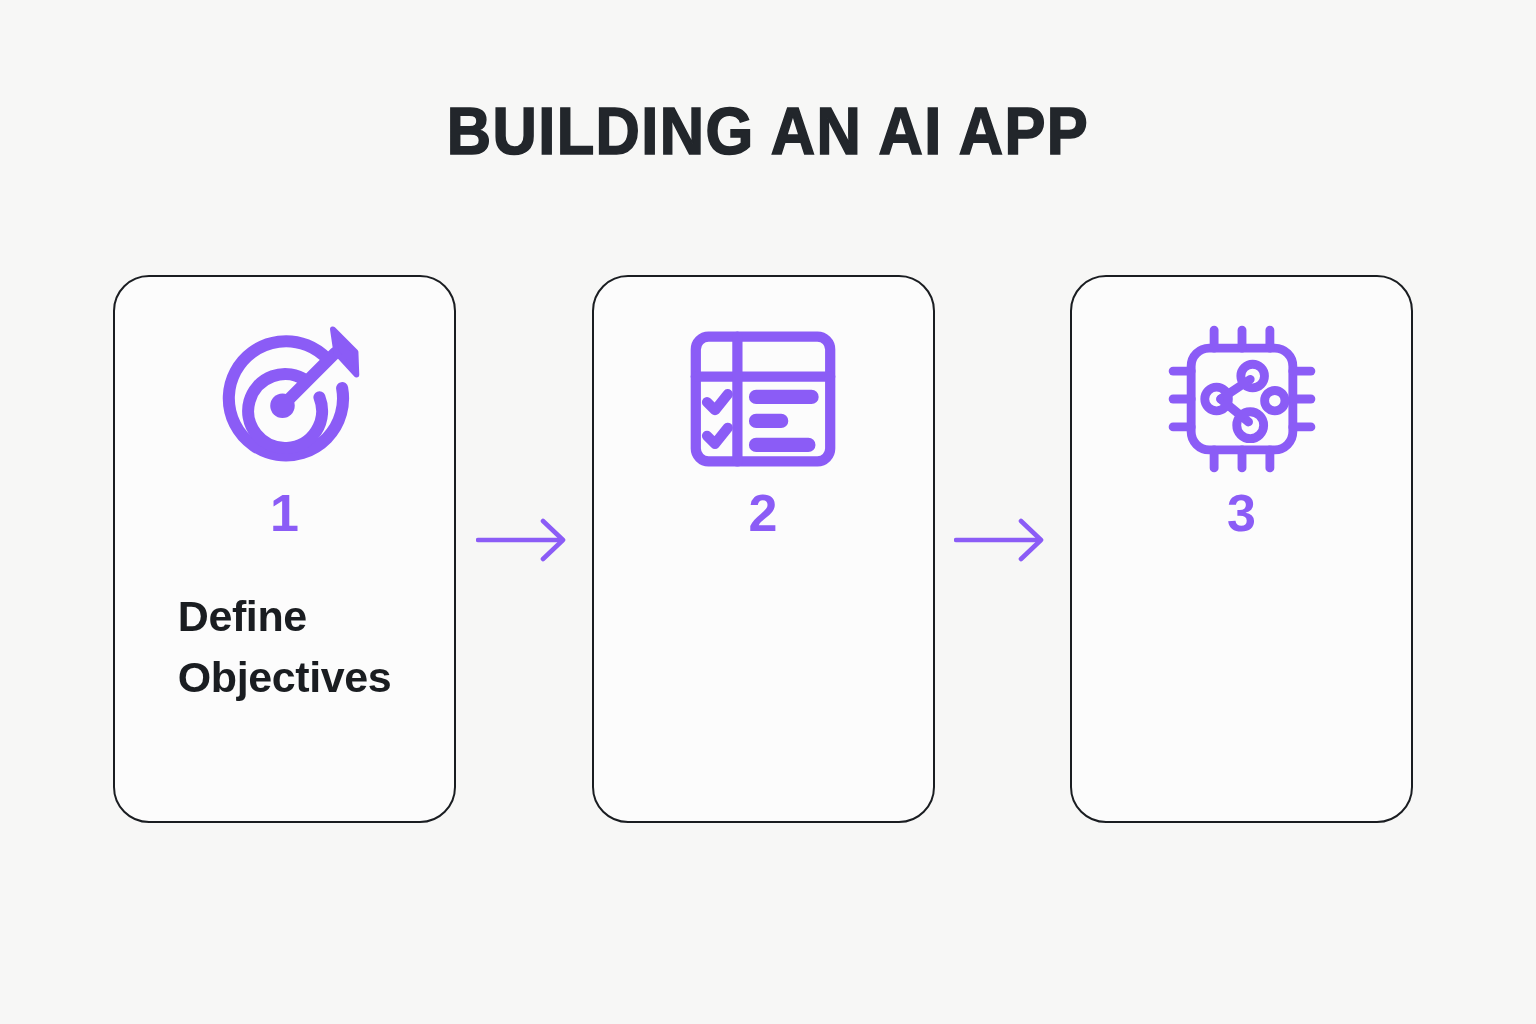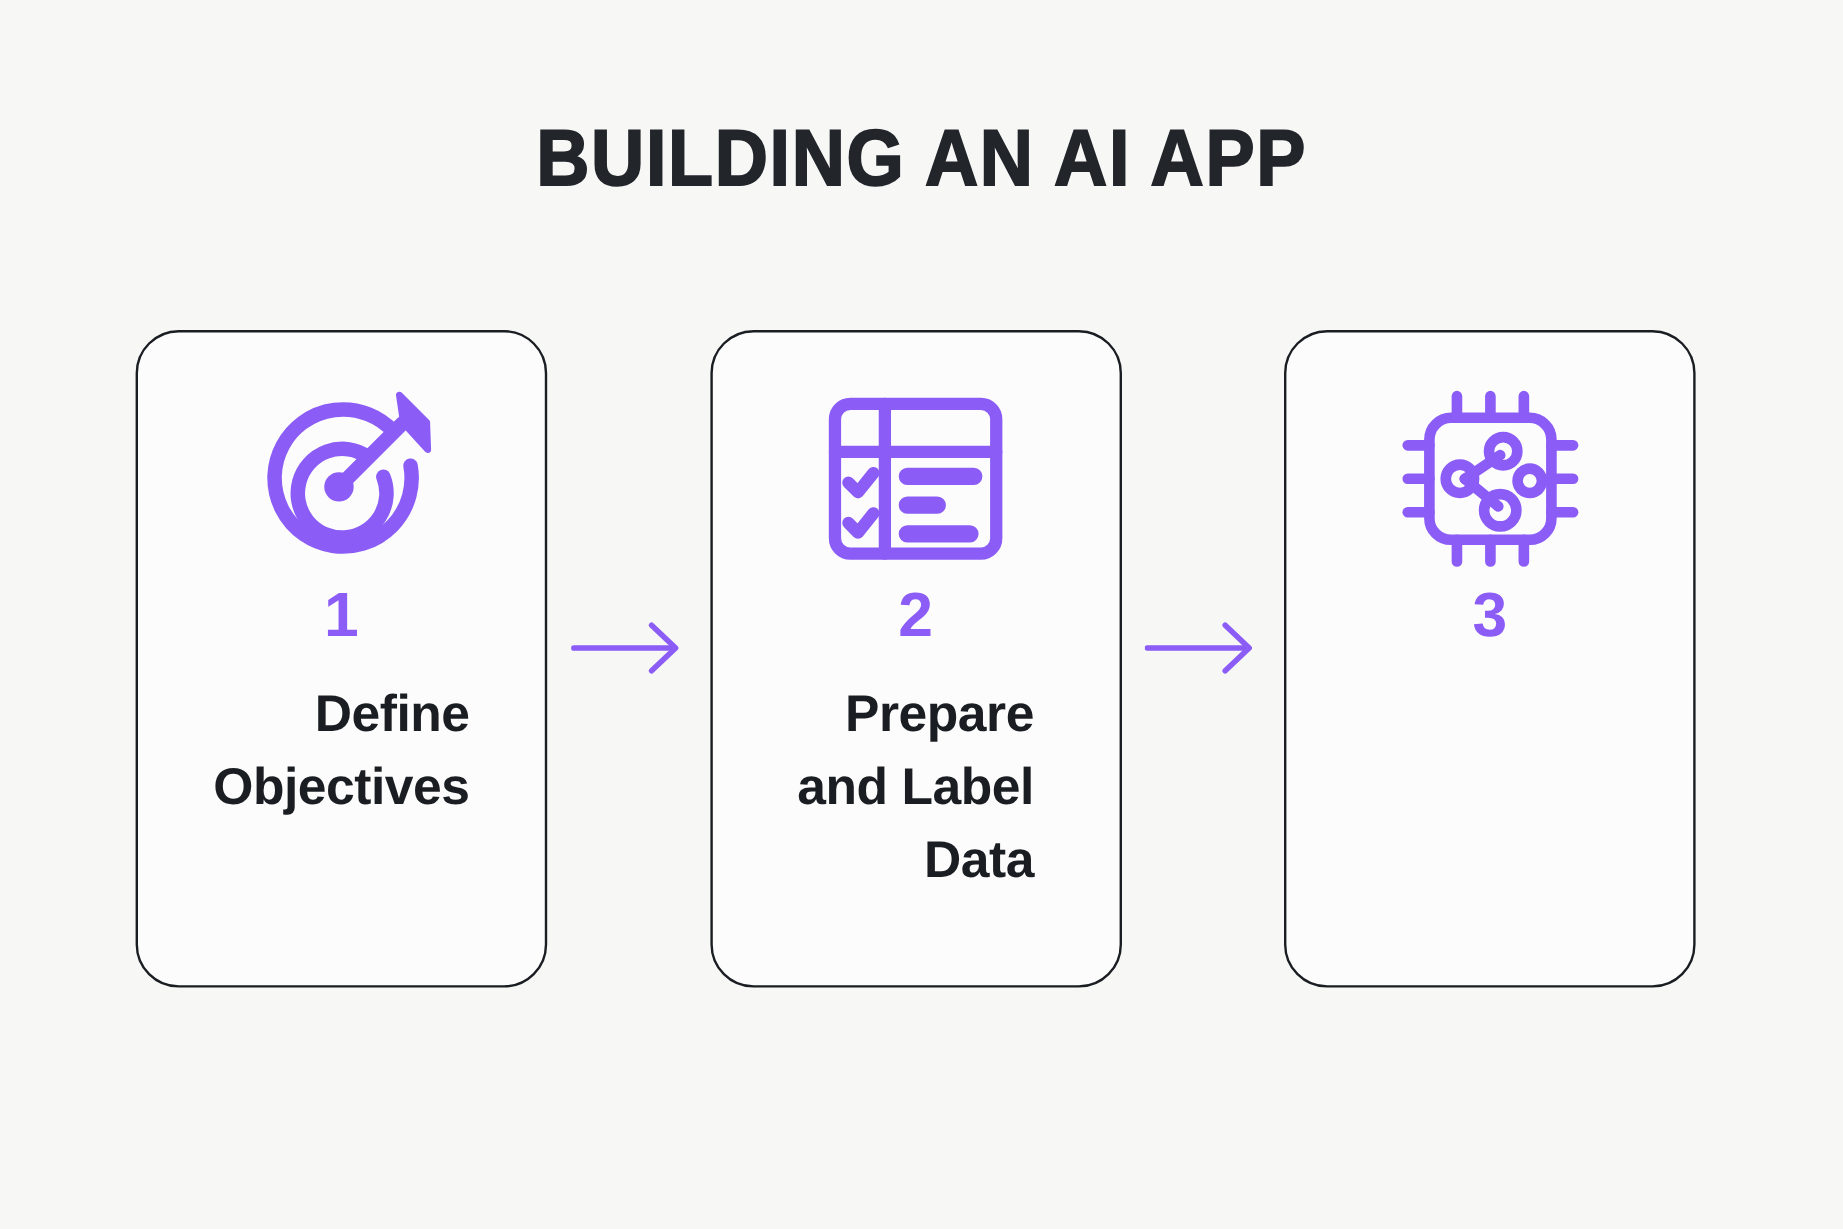--- a/index.html
+++ b/index.html
@@ -58,26 +58,26 @@
     justify-content: center;
   }
   .card-number {
     font-size: 52px;
     font-weight: 700;
     color: #8b5cf6;
     line-height: 1;
     margin-top: 4px;
   }
   .card-label {
-    margin-top: 26px;
+    margin-top: 47px;
     font-size: 43px;
     font-weight: 700;
     color: #1a1d21;
     line-height: 1.42;
-    text-align: right;
+    text-align: left;
     letter-spacing: -0.4px;
     padding: 0 16px;
   }
   .connector {
     width: 100px;
     display: flex;
     align-items: flex-start;
     justify-content: center;
     padding-top: 243px;
   }
@@ -118,23 +118,20 @@
         <line x1="8" y1="36" x2="92" y2="36"></line>
         <line x1="34" y1="11" x2="34" y2="89"></line>
         <rect x="44" y="47" width="38" height="3.4" rx="1.7" fill="#8b5cf6" stroke="#8b5cf6" stroke-width="5.6"></rect>
         <rect x="44" y="62" width="19" height="3.4" rx="1.7" fill="#8b5cf6" stroke="#8b5cf6" stroke-width="5.6"></rect>
         <rect x="44" y="77" width="36" height="3.4" rx="1.7" fill="#8b5cf6" stroke="#8b5cf6" stroke-width="5.6"></rect>
         <polyline points="15,52 20,57 28,47"></polyline>
         <polyline points="15,73 20,78 28,68"></polyline>
       </svg>
     </div>
     <div class="card-number">2</div>
-    <div class="card-label" style="white-space: pre-line;">Prepare
-and Label
-Data</div>
   </div>
 
   <div class="connector">
     <svg width="96" height="44" viewBox="0 0 96 44" fill="none" stroke="#8b5cf6" stroke-width="4.6" stroke-linecap="round" stroke-linejoin="round">
       <line x1="2" y1="22" x2="86" y2="22"></line>
       <polyline points="67,3 87,22 67,41"></polyline>
     </svg>
   </div>
 
   <div class="step-card">

